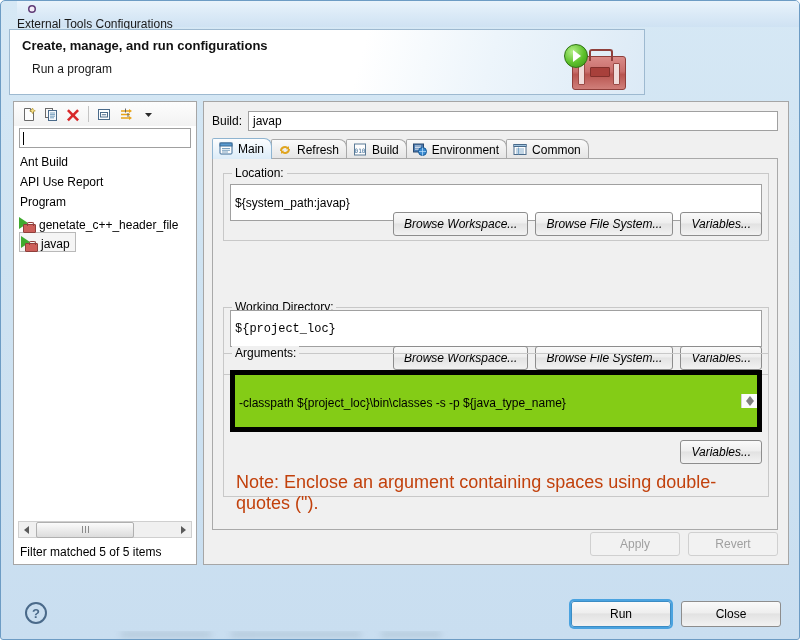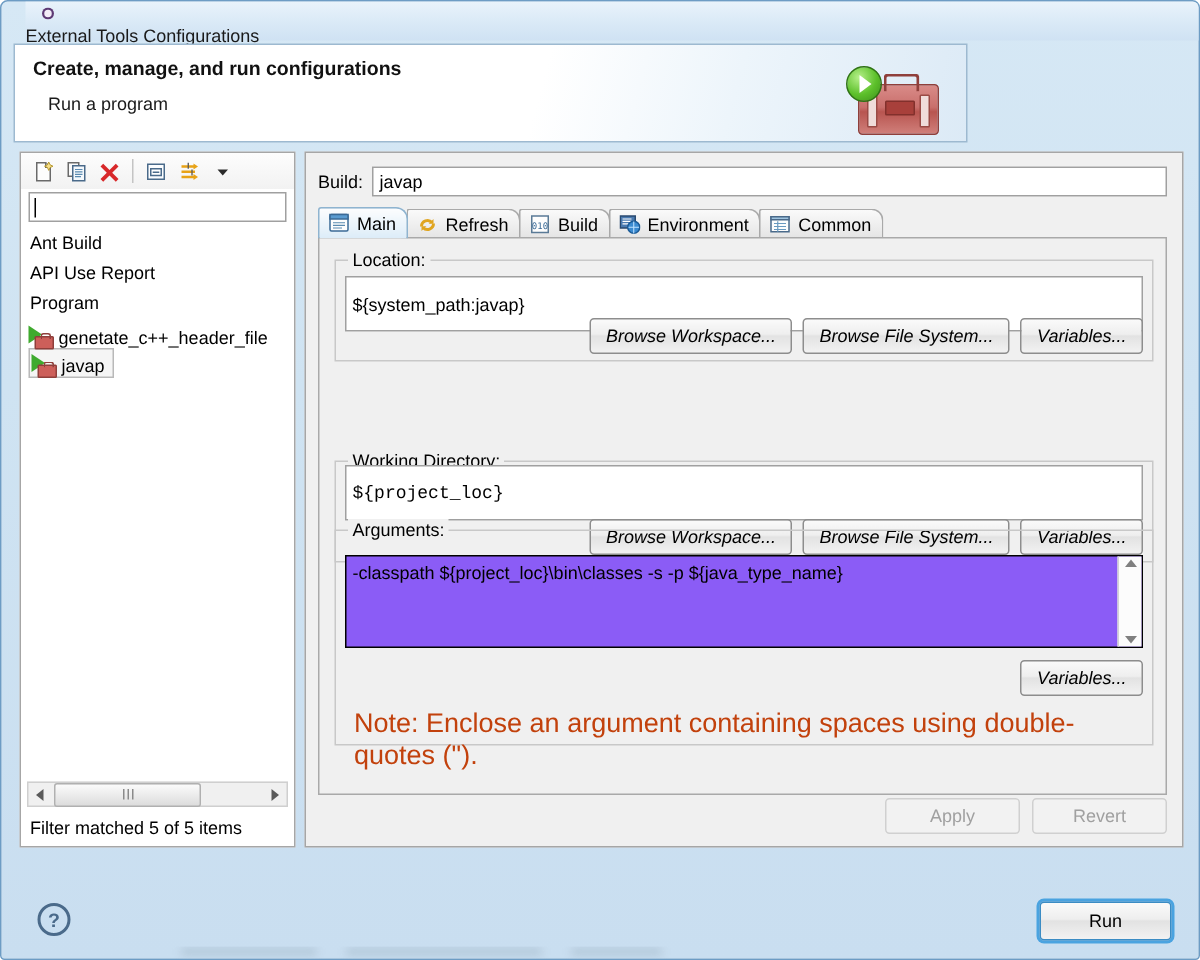--- a/index.html
+++ b/index.html
@@ -228,22 +228,23 @@
     background:linear-gradient(180deg,#fafafa 0%,#eeeeee 45%,#e2e2e2 50%,#f2f2f2 100%);
     border:1px solid #8d8d8d;border-radius:3px;
     display:flex;align-items:center;justify-content:center;
     font-size:12px;color:#000;cursor:pointer;box-sizing:border-box;
     white-space:nowrap;
   }
   .btn.disabled{color:#a0a0a0;border-color:#d0d0d0;background:#f2f2f2;cursor:default;}
   .btn.focused{box-shadow:0 0 0 2px #4aa3e0;border-color:#3b8cc4;}
   #args-box{
     position:absolute;left:6px;top:16px;width:532px;height:62px;
-    background:#8b5cf6;border:1px solid #000000;box-sizing:border-box;
+    background:#84cc16;border:5px solid #000000;box-sizing:border-box;
     display:flex;
+    align-items:center;
   }
   #args-text{flex:1 1 auto;padding:4px 0 0 4px;font-size:12px;white-space:pre;}
   #args-scroll{
     width:16px;border-left:1px solid #d4d4d4;background:#fcfcfc;
     display:flex;flex-direction:column;justify-content:space-between;align-items:center;
     padding:2px 0;box-sizing:border-box;
   }
   .vsb-up{border-bottom:5px solid #808080;border-left:4px solid transparent;border-right:4px solid transparent;}
   .vsb-dn{border-top:5px solid #808080;border-left:4px solid transparent;border-right:4px solid transparent;}
   #note{
@@ -256,21 +257,21 @@
 
   
   #footer{position:absolute;left:0;bottom:0;width:800px;height:58px;}
   #help-icon{
     position:absolute;left:24px;bottom:15px;width:22px;height:22px;
     border:2px solid #4a6a8a;border-radius:50%;
     display:flex;align-items:center;justify-content:center;
     color:#4a6a8a;font-size:13px;font-weight:bold;cursor:pointer;box-sizing:border-box;
   }
   #footer-btns{position:absolute;right:20px;bottom:12px;display:flex;gap:10px;}
-  .btn.big{width:88px;height:26px;}
+  .btn.big{width:100px;height:26px;}
   #bottom-blur{
     position:absolute;left:0;bottom:0;width:800px;height:8px;
     overflow:hidden;
   }
   #bottom-blur .s{position:absolute;top:1px;height:5px;background:#9fb4c4;filter:blur(3px);opacity:.55;}
 </style>
 </head>
 <body>
 
 <div id="window">
@@ -514,20 +515,21 @@
         <span class="btn wide disabled">Apply</span>
         <span class="btn wide disabled">Revert</span>
       </div>
     </div>
   </div>
 
   <div id="footer">
     <span id="help-icon">?</span>
     <span id="footer-btns">
       <span class="btn big focused">Run</span>
+      <span class="btn big">Close</span>
     </span>
   </div>
 
   <div id="bottom-blur">
     <span class="s" style="left:120px;width:90px;"></span>
     <span class="s" style="left:230px;width:130px;"></span>
     <span class="s" style="left:380px;width:60px;"></span>
   </div>
 </div>
 

